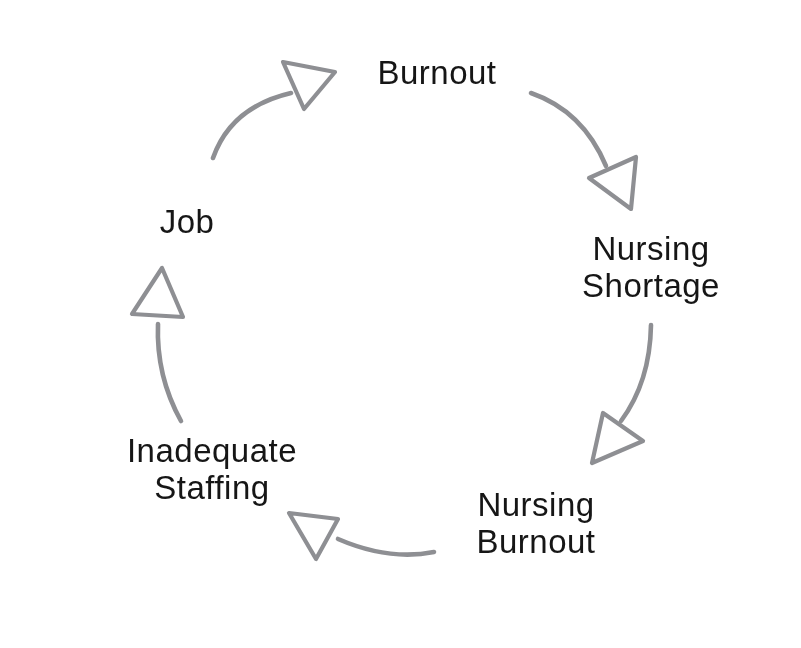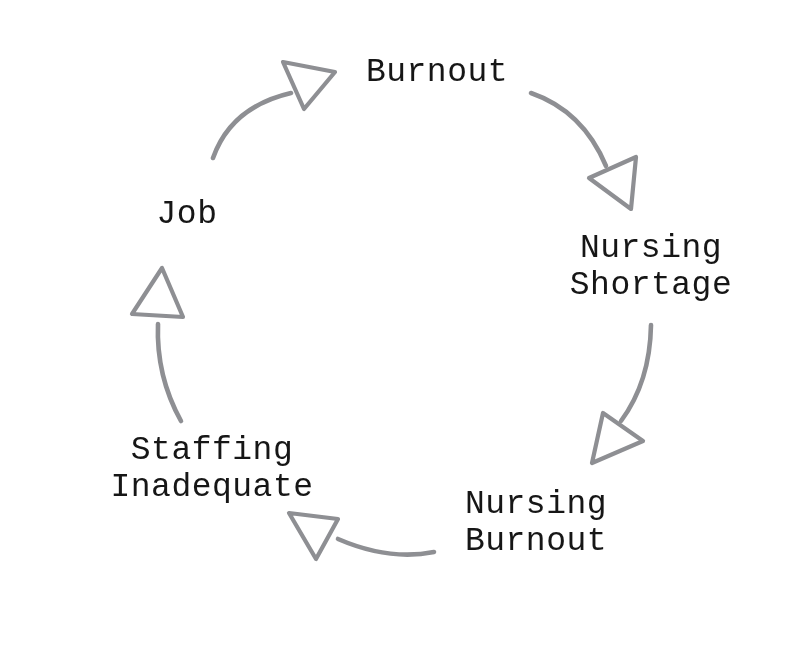--- a/index.html
+++ b/index.html
@@ -11,21 +11,21 @@
     margin: 0;
     padding: 0;
     background: var(--color-background);
   }
   .canvas {
     position: relative;
     width: 801px;
     height: 648px;
     background: var(--color-background);
     overflow: hidden;
-    font-family: Liberation Mono, monospace;
+    font-family: Liberation Sans, sans-serif;
   }
   .arrows-layer {
     position: absolute;
     left: 0;
     top: 0;
     width: 801px;
     height: 648px;
   }
   .arrow-shaft {
     fill: none;
@@ -93,21 +93,21 @@
     <span>Nursing</span>
     <span>Shortage</span>
   </div>
 
   <div class="node" style="left:536px; top:523px;">
     <span>Nursing</span>
     <span>Burnout</span>
   </div>
 
   <div class="node" style="left:212px; top:469px;">
+    <span>Inadequate</span>
     <span>Staffing</span>
-    <span>Inadequate</span>
   </div>
 
-  <div class="node" style="left:187px; top:214px;">
+  <div class="node" style="left:187px; top:221px;">
     <span>Job</span>
   </div>
 
 </div>
 
 </body></html>

